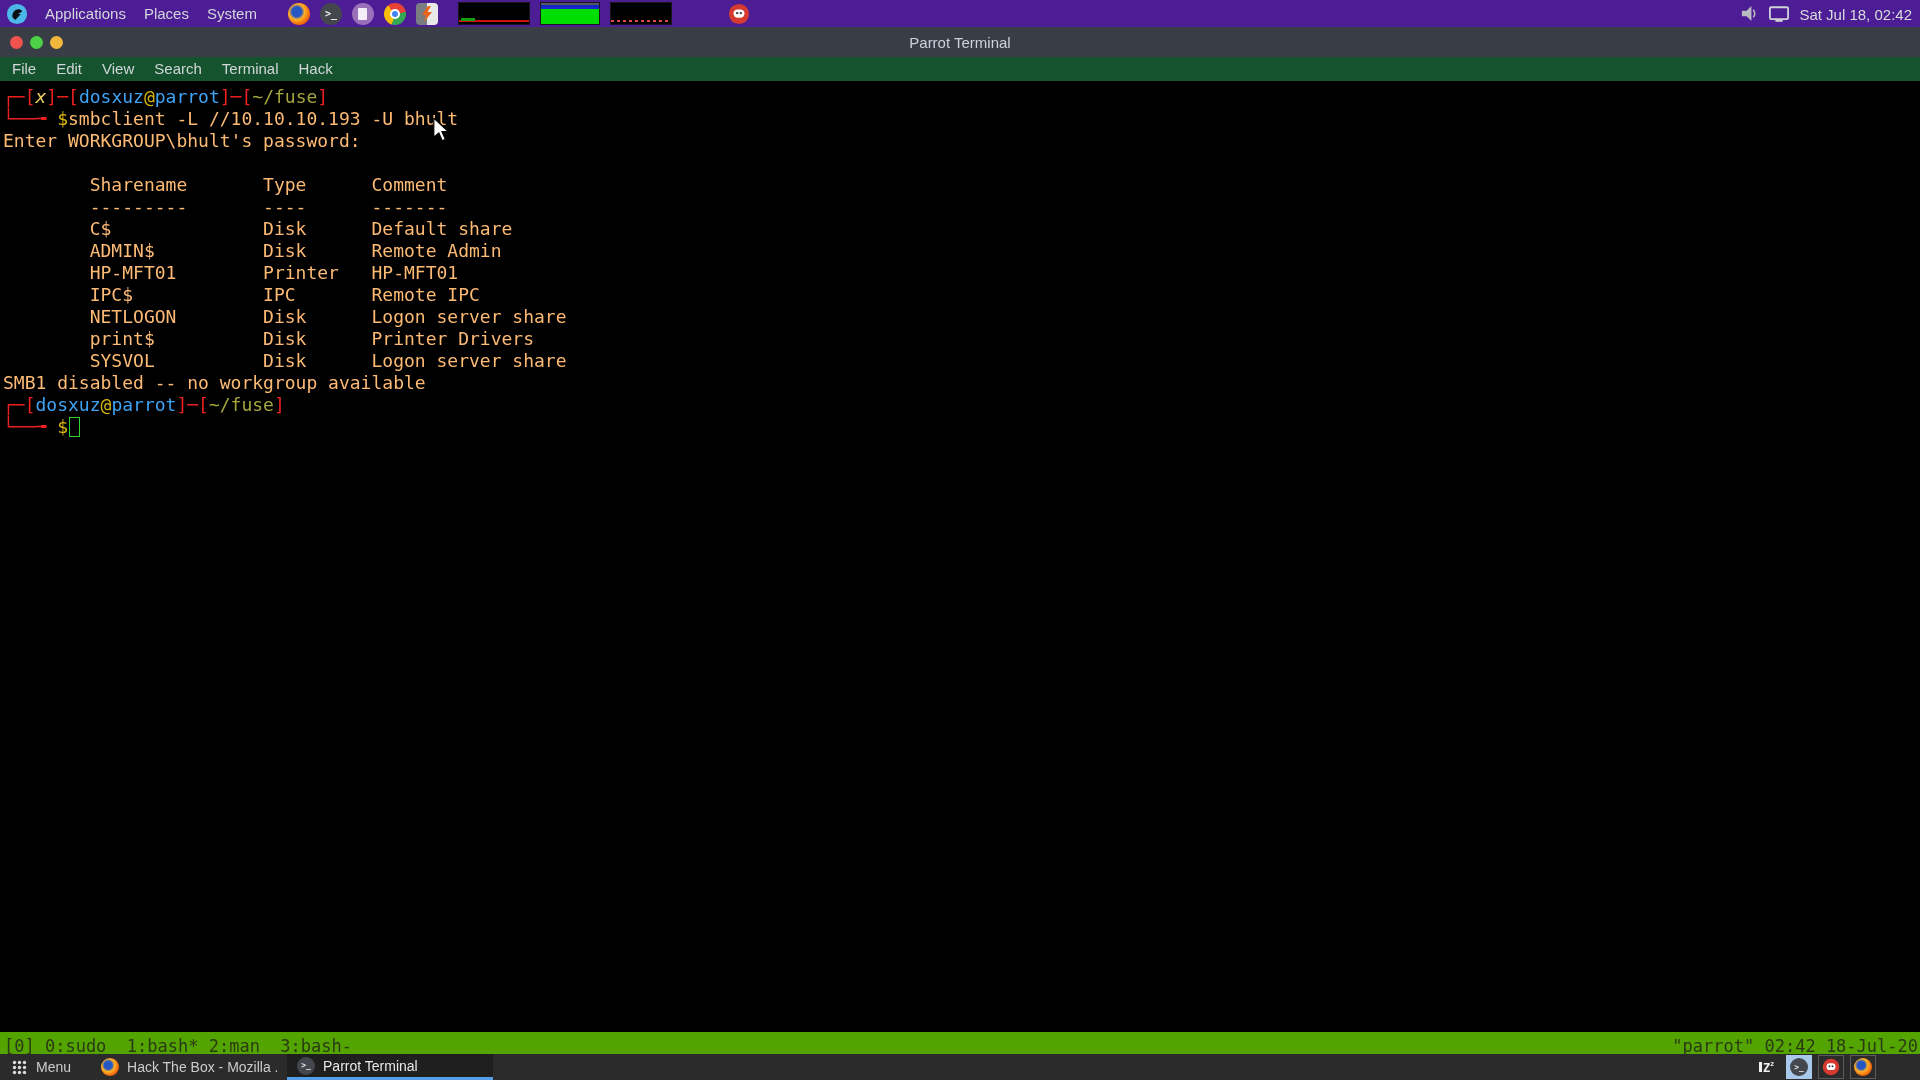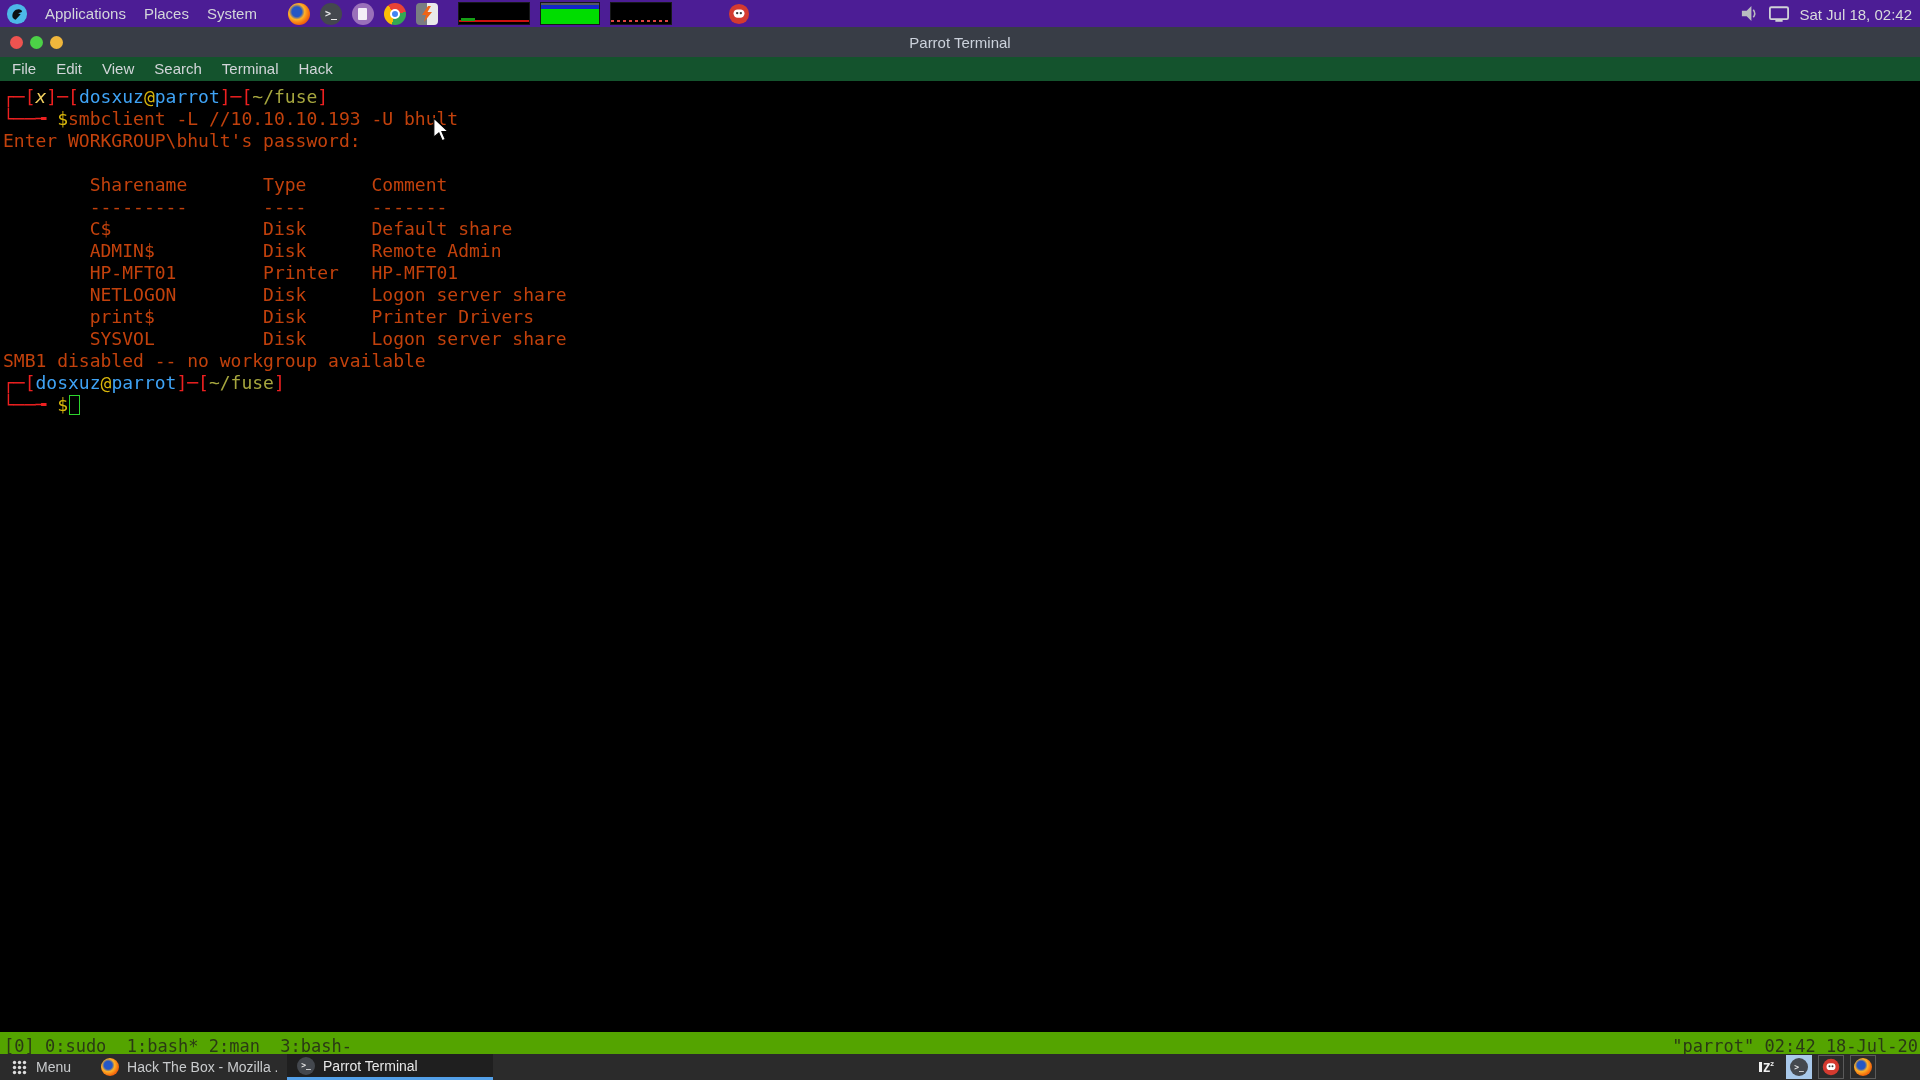--- a/index.html
+++ b/index.html
@@ -41,21 +41,21 @@
 
   .menu-bar { position:absolute; left:0; top:57px; width:1920px; height:24px; background:#14532d;
     display:flex; align-items:center; color:#d2d5d9; font-size:15px; }
   .menu-bar .mitem { padding:0 10px; height:24px; line-height:24px; cursor:default; }
   .menu-bar .mitem:first-child { margin-left:2px; }
 
   .term-content { position:absolute; left:0; top:81px; width:1920px; height:945px; background:#000;
     font:18px/22px "DejaVu Sans Mono", monospace; padding:5px 0 16px 3px; }
   .tl { white-space:pre; height:22px; }
   .c-red   { color:#ee2020; }
-  .c-green { color:#c2410c; }
+  .c-green { color:#fdba74; }
   .c-blue  { color:#3fa3f5; }
   .c-yellow{ color:#d9b60b; }
   .c-x     { color:#f0d060; font-style:italic; }
   .c-olive { color:#a6a63e; }
   .block-cursor { display:inline-block; width:11px; height:20px; border:1px solid #2dd42d;
     vertical-align:text-bottom; margin-left:1px; }
 
   
   .mouse-cursor { position:absolute; left:430px; top:118px; width:22px; height:24px; }
 
@@ -161,20 +161,21 @@
 <div class="term-content">
     <div class="tl"><span class="c-red">┌─[</span><span class="c-x">x</span><span class="c-red">]─[</span><span class="c-blue">dosxuz</span><span class="c-yellow">@</span><span class="c-blue">parrot</span><span class="c-red">]─[</span><span class="c-olive">~/fuse</span><span class="c-red">]</span></div>
     <div class="tl"><span class="c-red">└──╼ </span><span class="c-yellow">$</span><span class="c-green">smbclient -L //10.10.10.193 -U bhult</span></div>
     <div class="tl"><span class="c-green">Enter WORKGROUP\bhult's password: </span></div>
     <div class="tl">&nbsp;</div>
     <div class="tl"><span class="c-green">        Sharename       Type      Comment</span></div>
     <div class="tl"><span class="c-green">        ---------       ----      -------</span></div>
     <div class="tl"><span class="c-green">        C$              Disk      Default share</span></div>
     <div class="tl"><span class="c-green">        ADMIN$          Disk      Remote Admin</span></div>
     <div class="tl"><span class="c-green">        HP-MFT01        Printer   HP-MFT01</span></div>
+    <div class="tl"><span class="c-green">        IPC$            IPC       Remote IPC</span></div>
     <div class="tl"><span class="c-green">        NETLOGON        Disk      Logon server share</span></div>
     <div class="tl"><span class="c-green">        print$          Disk      Printer Drivers</span></div>
     <div class="tl"><span class="c-green">        SYSVOL          Disk      Logon server share</span></div>
     <div class="tl"><span class="c-green">SMB1 disabled -- no workgroup available</span></div>
     <div class="tl"><span class="c-red">┌─[</span><span class="c-blue">dosxuz</span><span class="c-yellow">@</span><span class="c-blue">parrot</span><span class="c-red">]─[</span><span class="c-olive">~/fuse</span><span class="c-red">]</span></div>
     <div class="tl"><span class="c-red">└──╼ </span><span class="c-yellow">$</span><span class="block-cursor"></span></div>
   </div>
 
 <svg class="mouse-cursor" viewBox="0 0 14 20">
   <path d="M1 0 L1 16 L5.2 12.4 L8 19 L10.6 17.8 L7.8 11.4 L13 11.4 Z" fill="#ffffff" stroke="#000000" stroke-width="1"></path>

